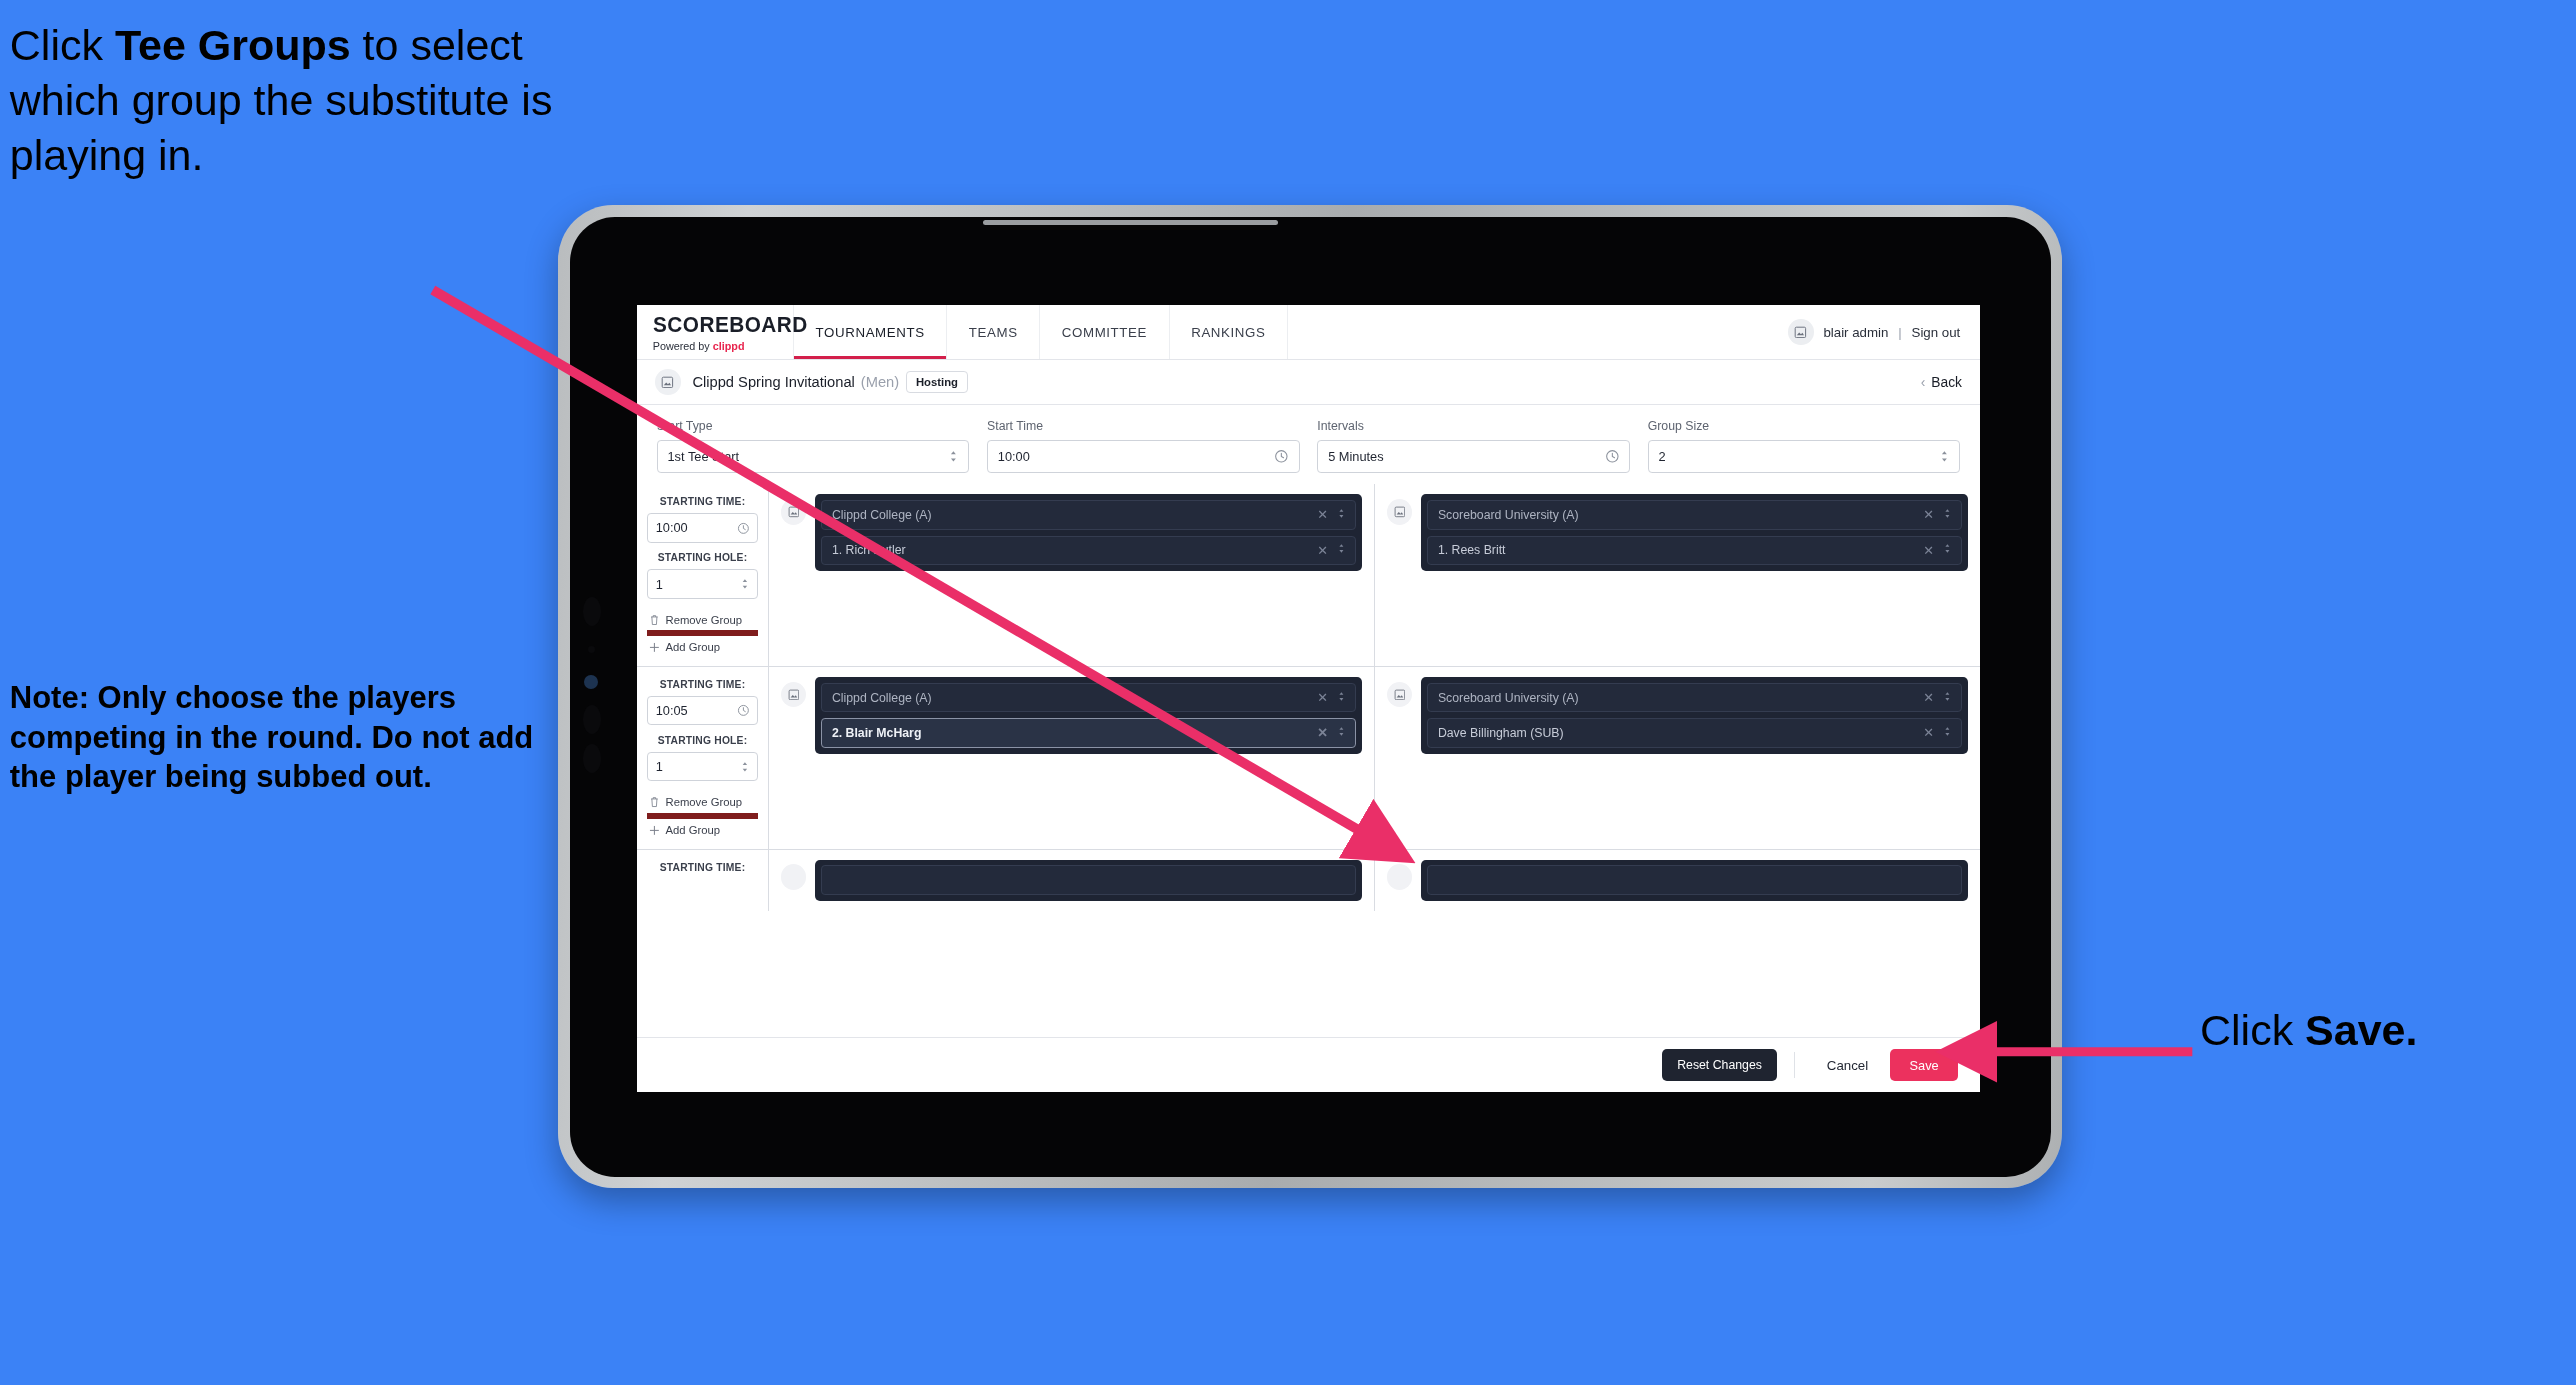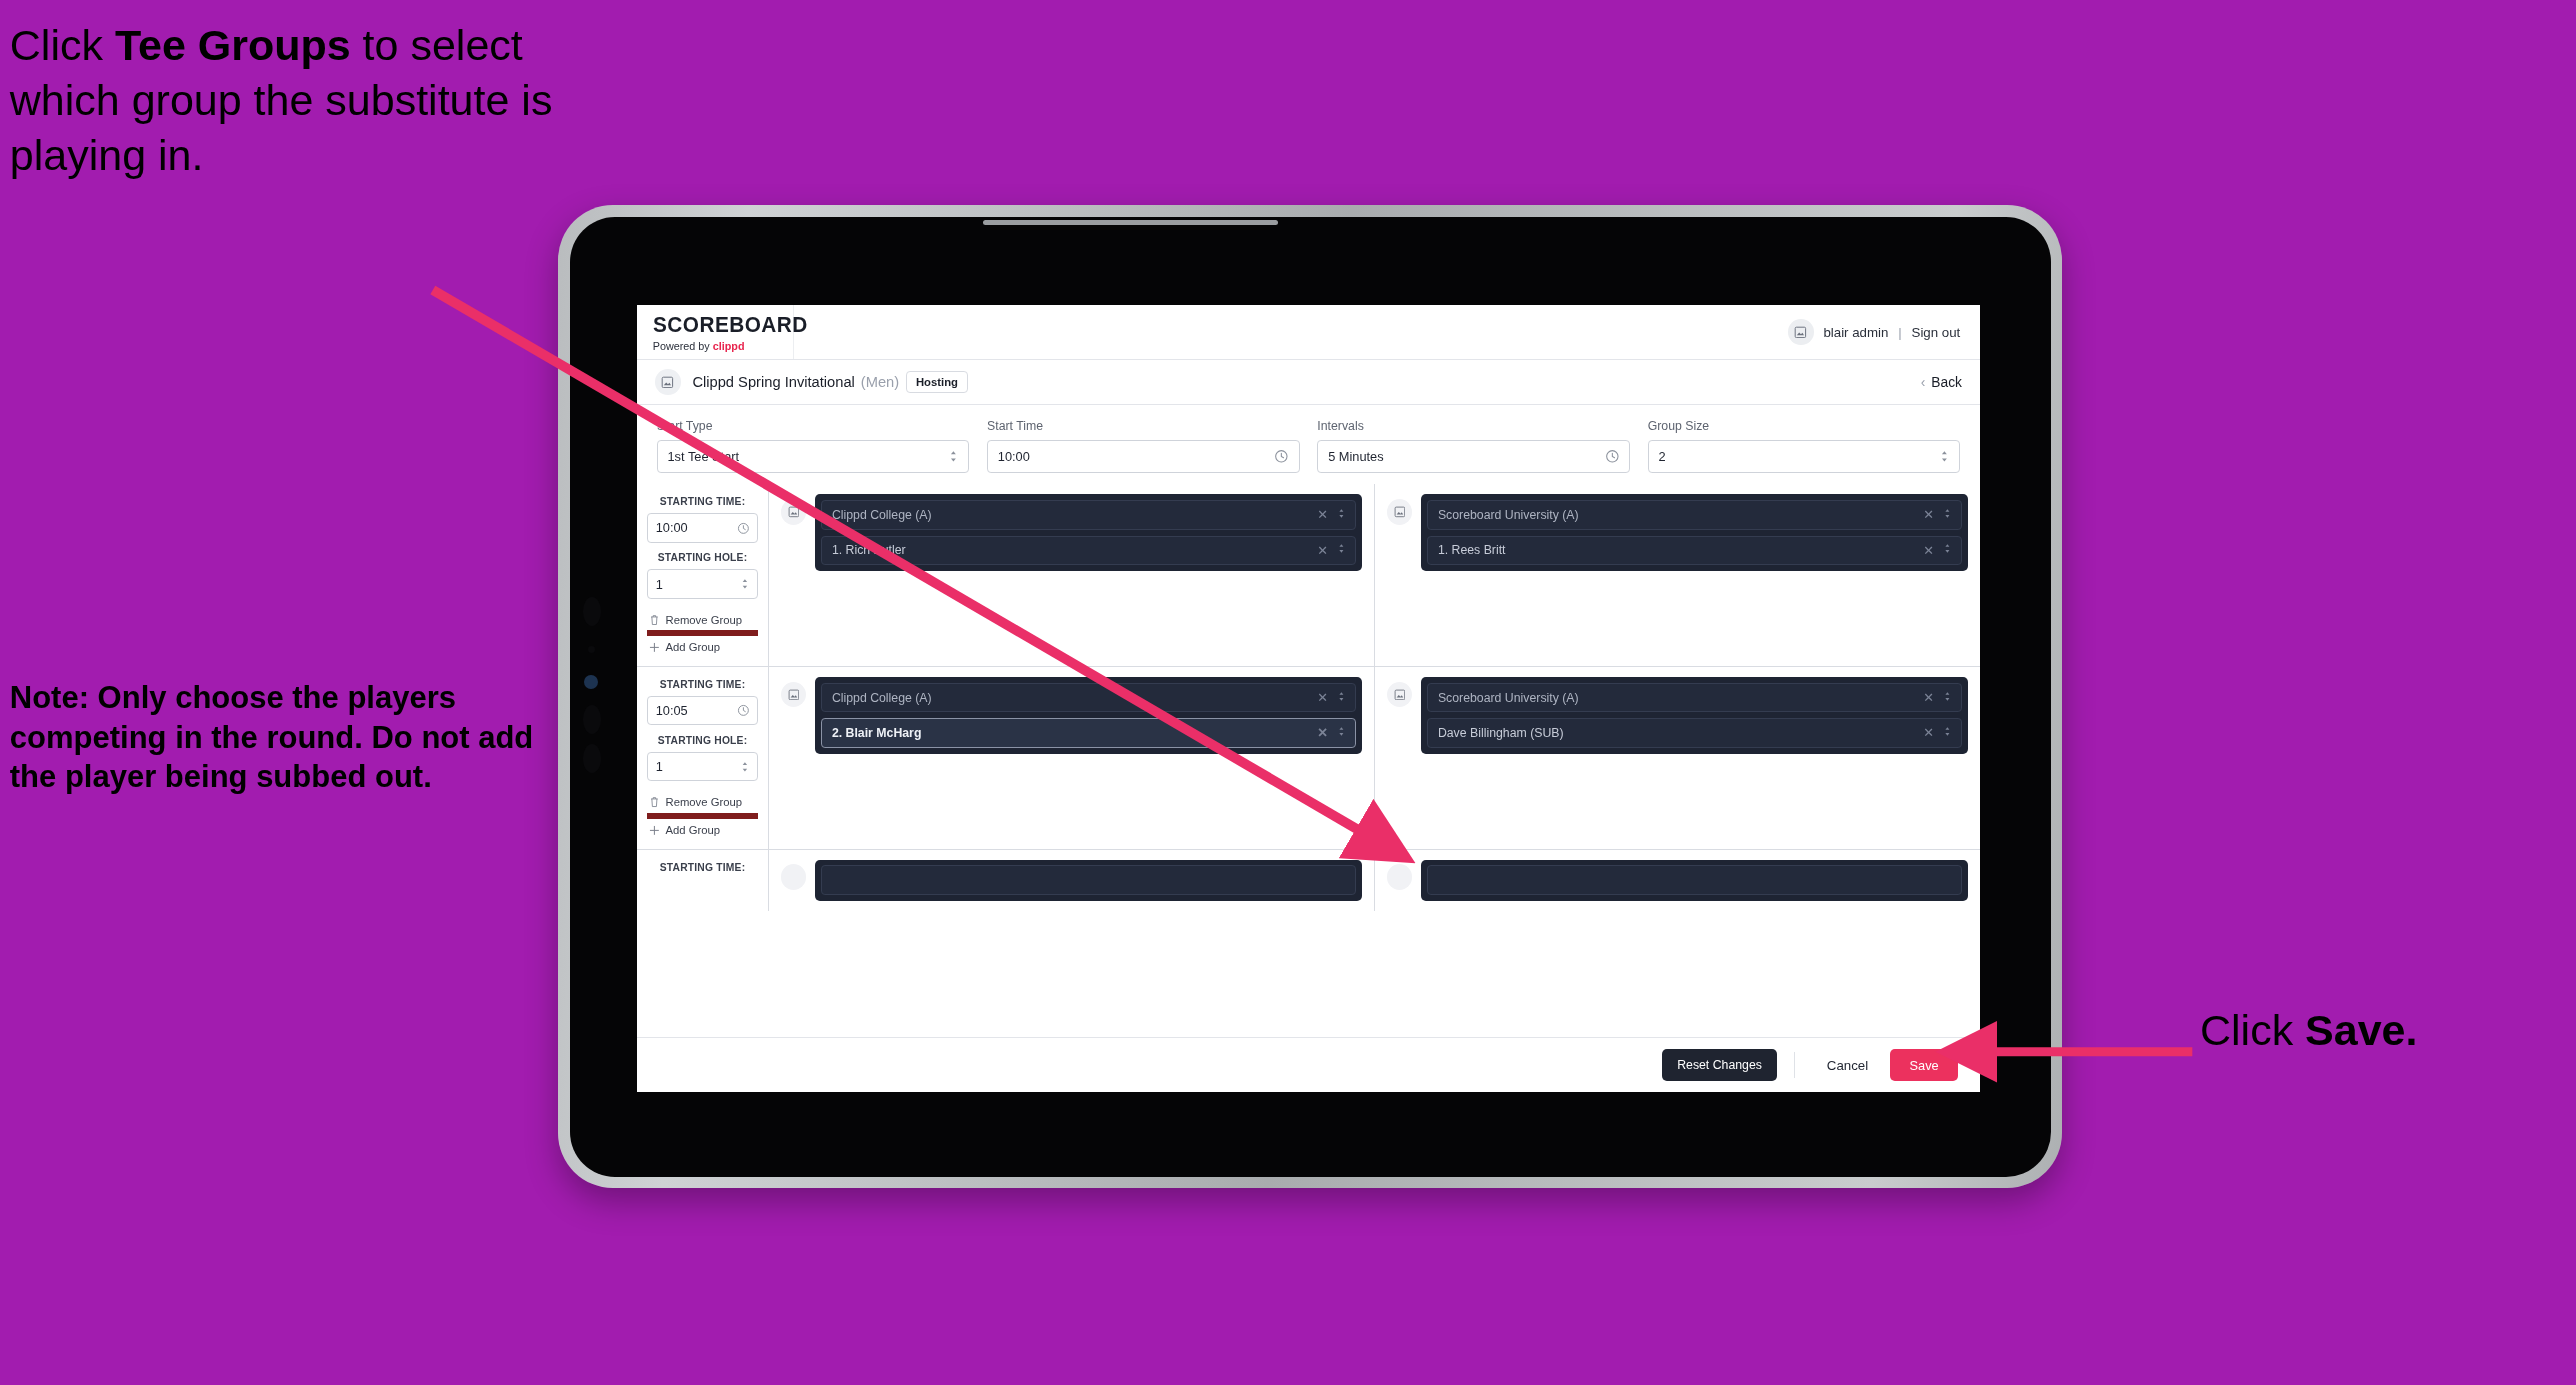--- a/index.html
+++ b/index.html
@@ -2,21 +2,21 @@
 <html><head>
 <meta charset="utf-8">
 <style>
   * { box-sizing: border-box; margin: 0; padding: 0; }
   html, body {
     width: 2576px; height: 1385px;
     background: #ffffff;
     font-family: "Liberation Sans", sans-serif;
     overflow: hidden;
   }
-  #root { position: relative; width: 2576px; height: 1385px; background:#a21caf; }
+  #root { position: relative; width: 2576px; height: 1385px; background:#3b82f6; }
 
   
   .annot {
     position: absolute;
     color: #000;
     font-family: "Liberation Sans", sans-serif;
     line-height: 1.28;
   }
   #annot-top { left: 9.8px; top: 17.7px; width: 570px; font-size: 43px; font-weight: 400; }
   #annot-top b { font-weight: 700; }
@@ -207,20 +207,26 @@
   <div id="app">
 
     <div id="topbar">
       <div id="brand">
         <div class="wordmark">SCOREBOARD</div>
         <div class="sub">
           <span>Powered by</span>
           <span class="clippd">clippd</span>
         </div>
       </div>
+      <div class="nav-tabs">
+        <div class="nav-tab active">TOURNAMENTS</div>
+        <div class="nav-tab">TEAMS</div>
+        <div class="nav-tab">COMMITTEE</div>
+        <div class="nav-tab">RANKINGS</div>
+      </div>
       <div id="topbar-right">
         <div class="avatar">
           <svg width="12.8" height="12.8" viewBox="0 0 16 16" aria-hidden="true">
               <rect x="1.5" y="1.5" width="13" height="13" rx="1.5" fill="none" stroke="currentColor" stroke-width="1.2"></rect>
               <path d="M3.5 11.5l3-3.5 2.2 2.4 1.8-1.9 2 3z" fill="currentColor"></path>
             </svg>
         </div>
         <span>blair admin</span>
         <span class="sep-pipe">|</span>
         <span id="signout">Sign out</span>

